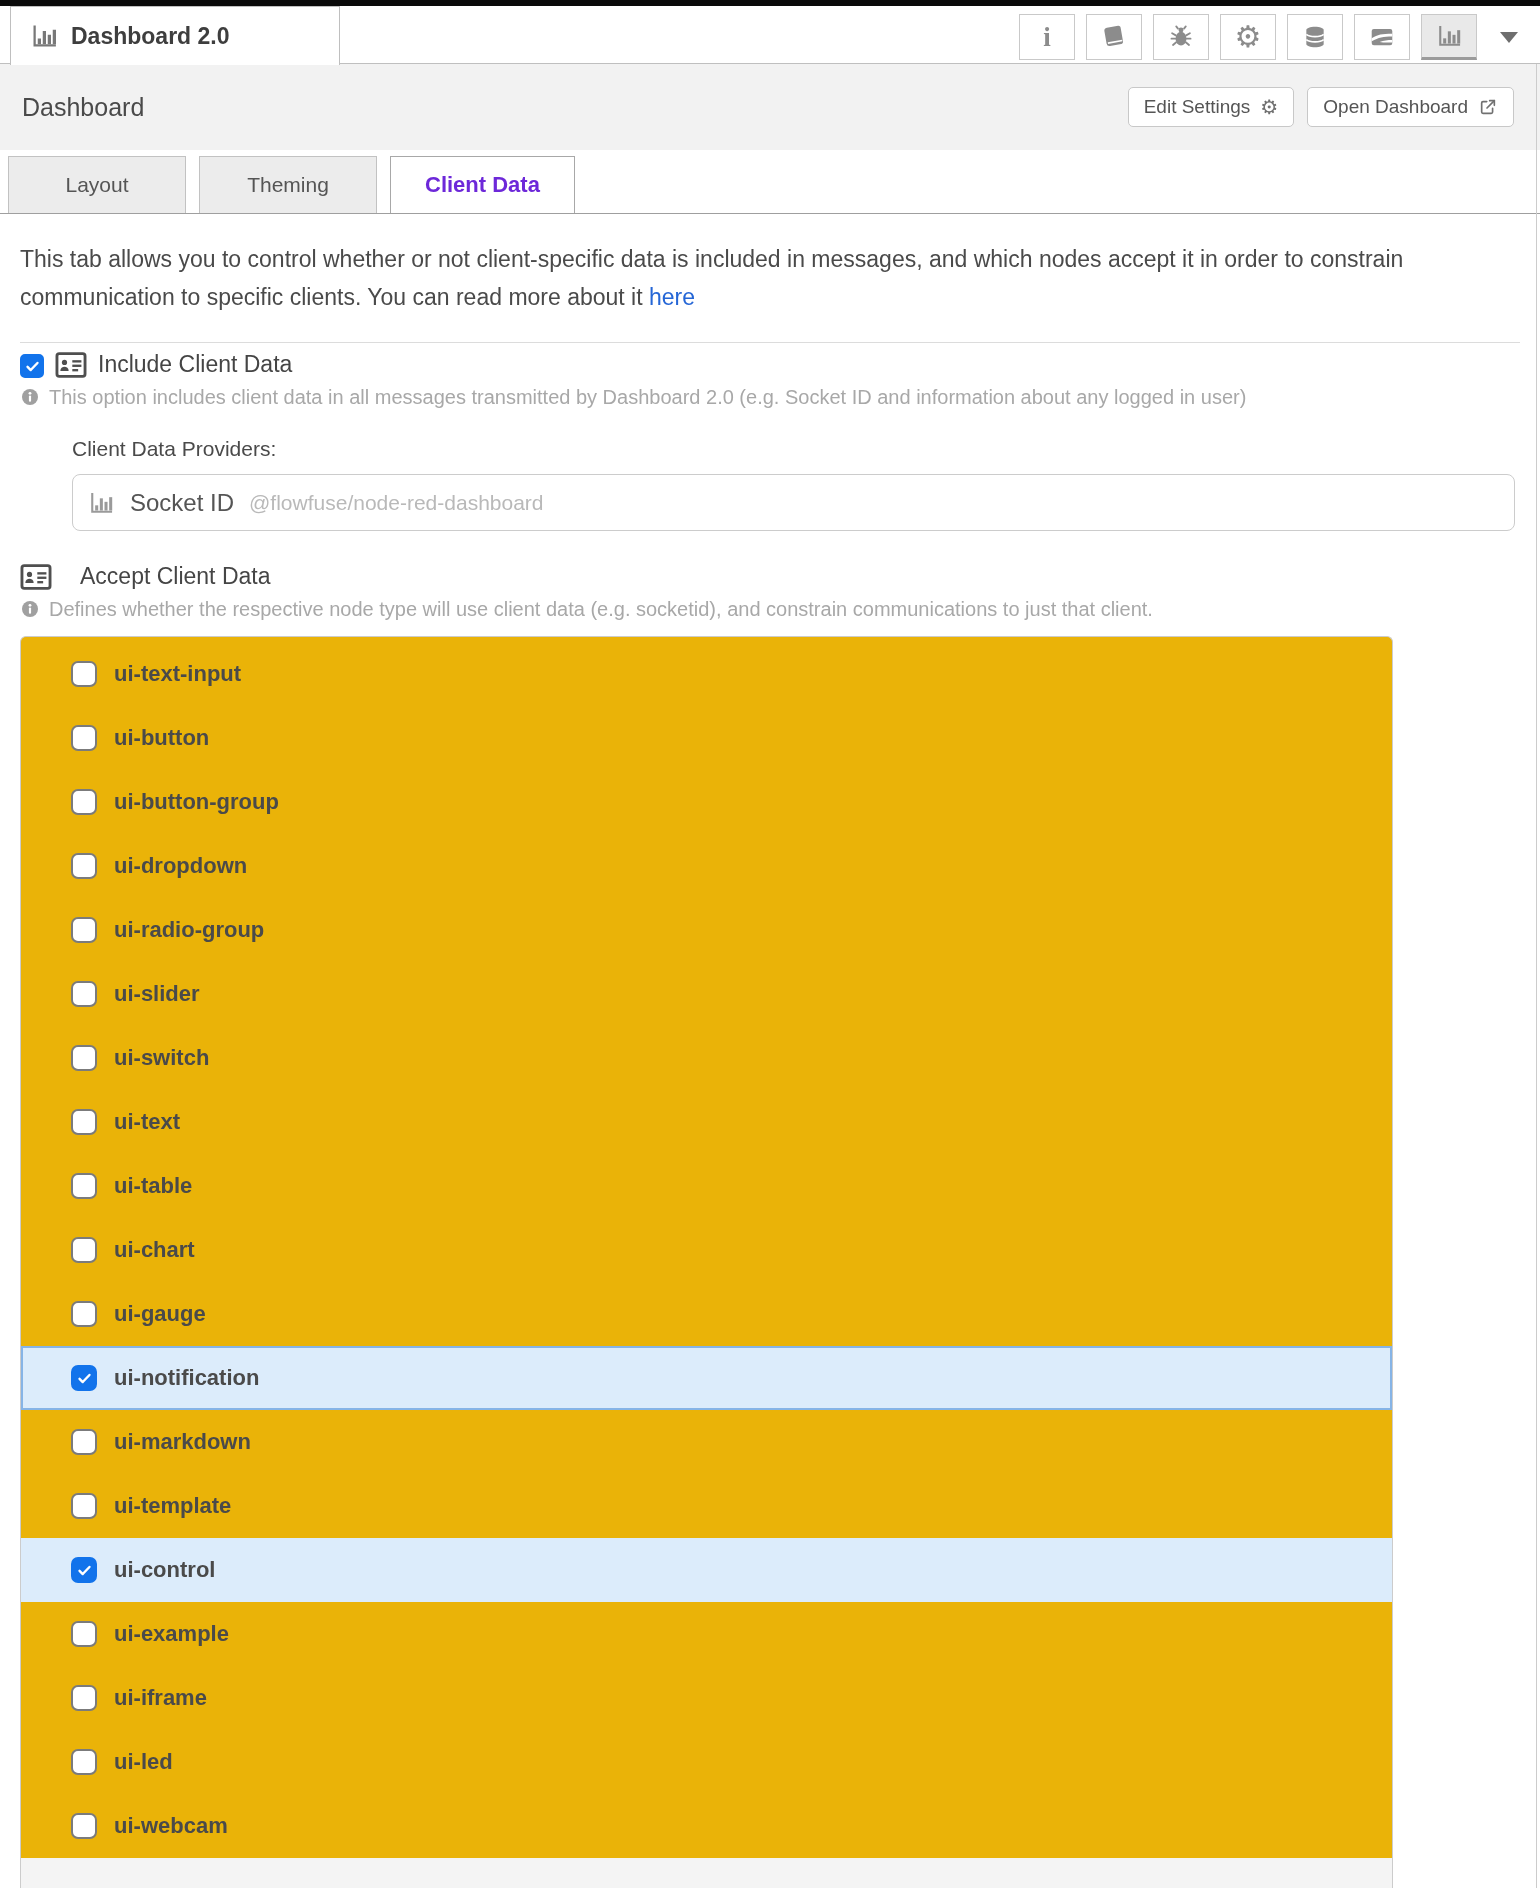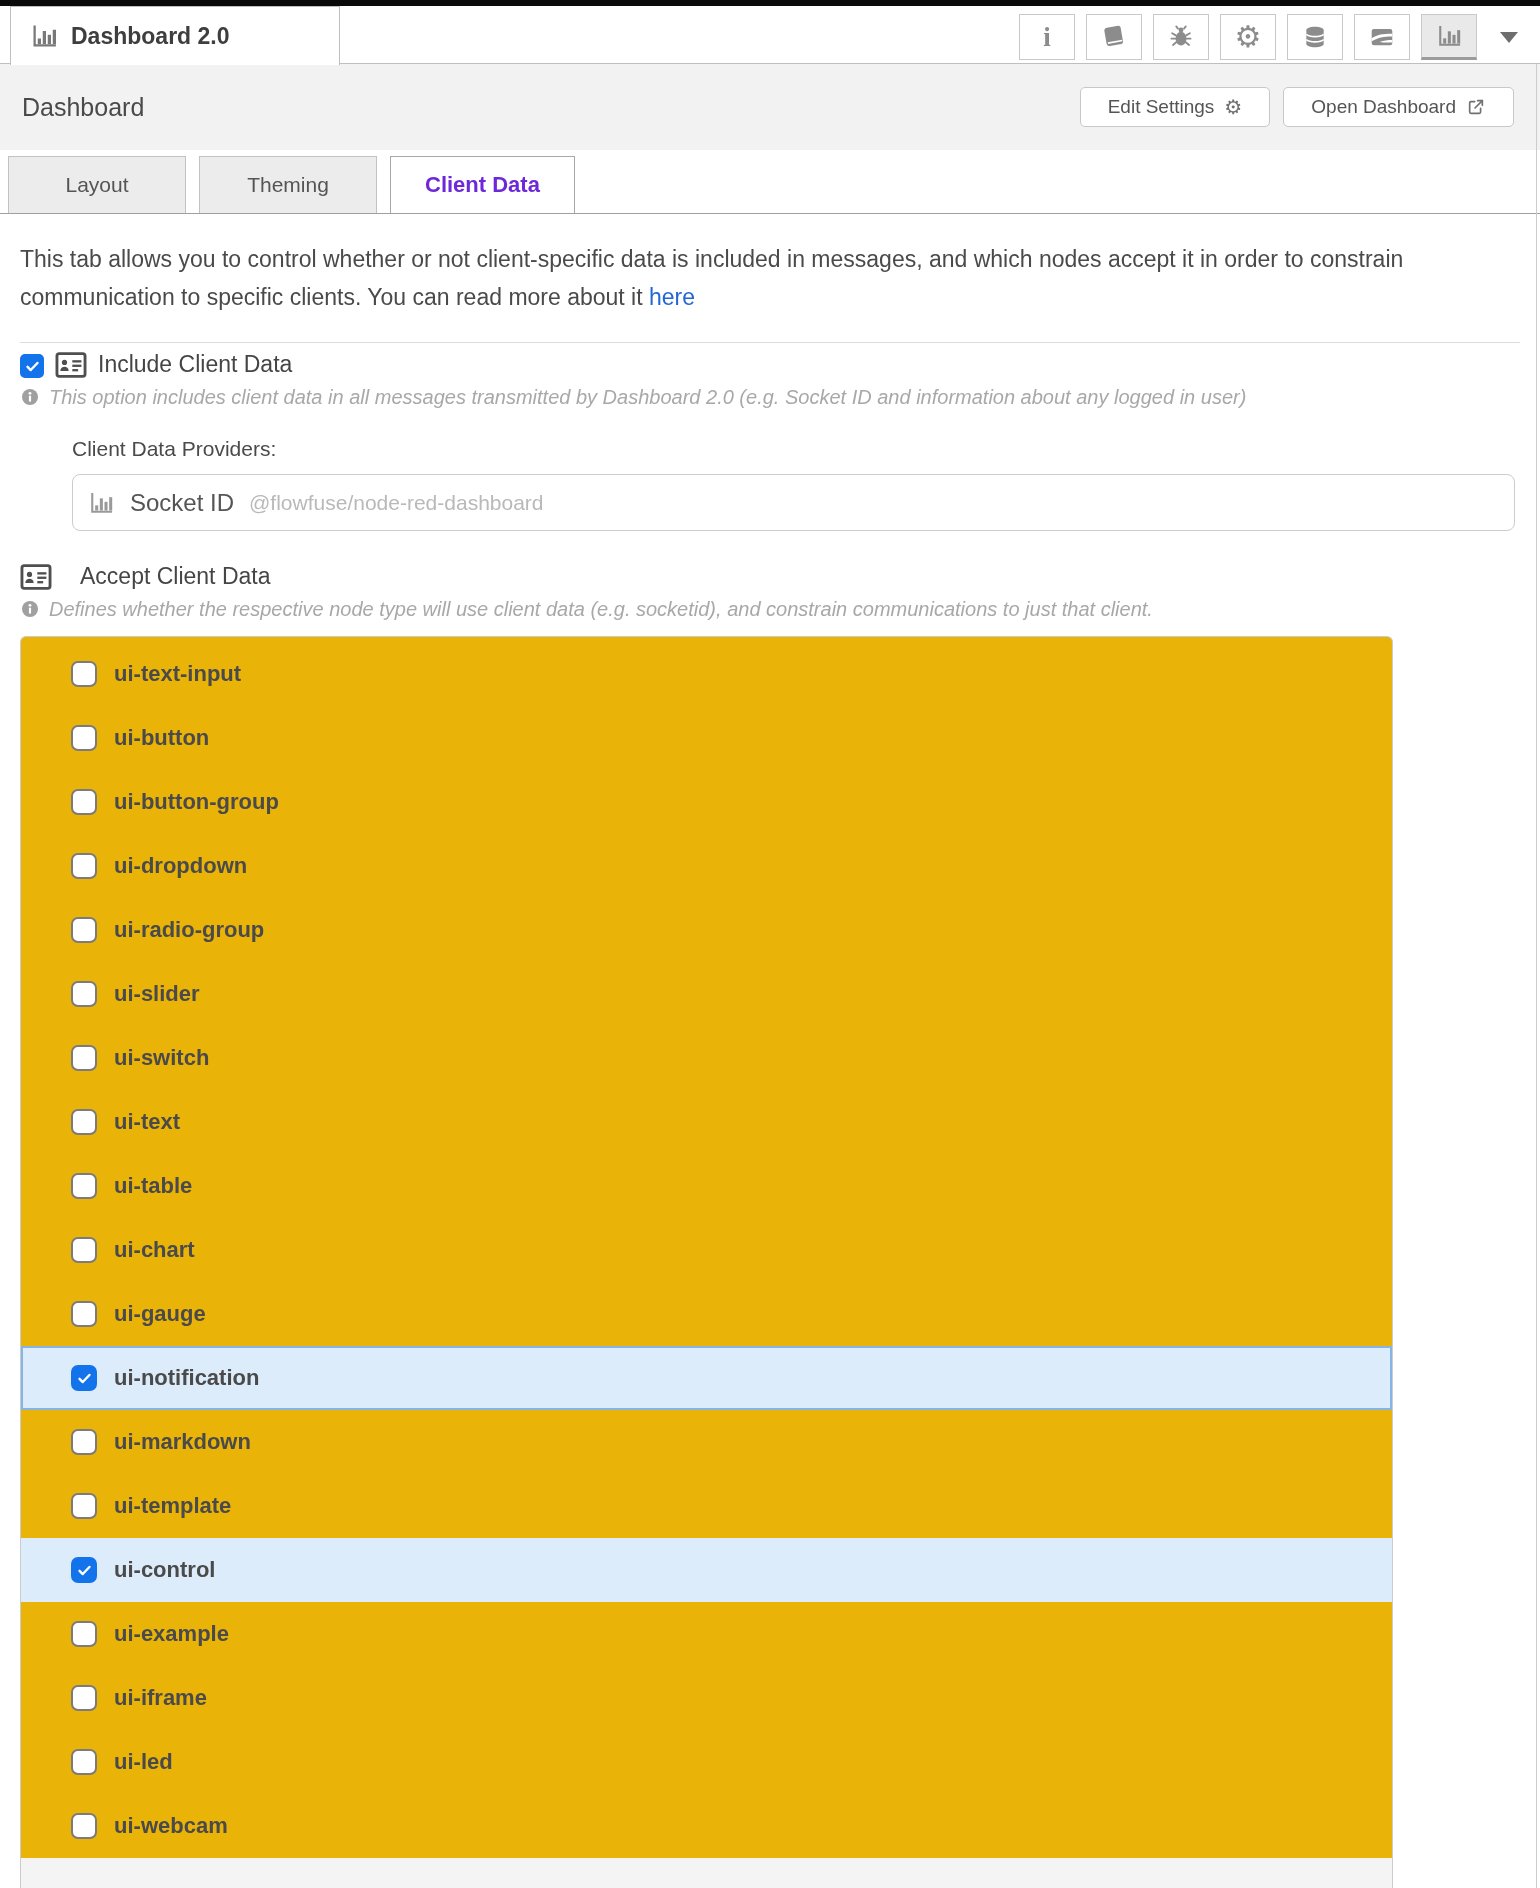--- a/index.html
+++ b/index.html
@@ -34,21 +34,21 @@
   .tool-btn.selected{background:#e9e9e9;border-bottom:3px solid #9b9b9b}
   .glyph-i{font-family:"Liberation Serif",serif;font-weight:bold;font-size:27px;line-height:1;color:#8c8c8c}
   .glyph-gear{font-size:30px;line-height:1;color:#8c8c8c}
   .caret{margin-left:12px;width:0;height:0;border-left:9px solid transparent;border-right:9px solid transparent;border-top:11px solid #6e6e6e;cursor:pointer}
 
   
   .header{height:86px;background:#f2f2f2;display:flex;align-items:center;padding:0 26px 0 22px;gap:13px;flex:none}
   .header-title{font-size:25px;color:#4a4a4a;flex:1}
   .hdr-btn{
     height:40px;border:1px solid #c8c8c8;border-radius:5px;background:#fff;
-    display:flex;align-items:center;gap:10px;padding:0 27px;font-size:19px;color:#555;cursor:pointer;
+    display:flex;align-items:center;gap:10px;padding:0 15px;font-size:19px;color:#555;cursor:pointer;
   }
   .hdr-btn .glyph-gear{font-size:20px;color:#707070}
 
   
   .tabs-row{flex:none;padding:6px 0 0 8px;display:flex;gap:13px;border-bottom:1px solid #9f9f9f;background:#fff}
   .tab{
     height:57px;min-width:178px;display:flex;align-items:center;justify-content:center;
     font-size:21px;color:#555;background:#ececec;border:1px solid #c2c2c2;border-bottom:none;
     padding:0 34px;cursor:pointer;
   }
@@ -62,21 +62,21 @@
 
   .include-row{margin-top:8px;display:flex;align-items:flex-end;gap:11px}
   .cb{
     width:25px;height:25px;border:2px solid #858585;border-radius:6px;background:#fff;flex:none;
     display:inline-flex;align-items:center;justify-content:center;cursor:pointer;
   }
   .cb.on{background:var(--cb-blue);border-color:var(--cb-blue)}
   .cb svg{width:17px;height:17px}
   .vcard{color:#4f4f4f;flex:none}
   .section-label{font-size:23px;color:#454545}
-  .note{margin-top:8px;display:flex;align-items:flex-start;gap:9px;font-style:italic;font-size:20px;color:#a8a8a8}
+  .note{margin-top:8px;display:flex;align-items:flex-start;gap:9px;font-size:20px;color:#a8a8a8}
   .note svg{flex:none;margin-top:1px}
 
   .providers-label{margin-top:28px;margin-left:52px;font-size:21px;color:#4a4a4a;font-weight:500}
   .provider-box{
     margin:13px 0 0 52px;height:57px;width:1443px;border:1px solid #ccc;border-radius:8px;
     display:flex;align-items:center;gap:15px;padding:14px 14px;background:#fff;
   }
   .provider-name{font-size:24px;color:#555}
   .provider-pkg{font-size:21px;color:#b9b9b9}
 

